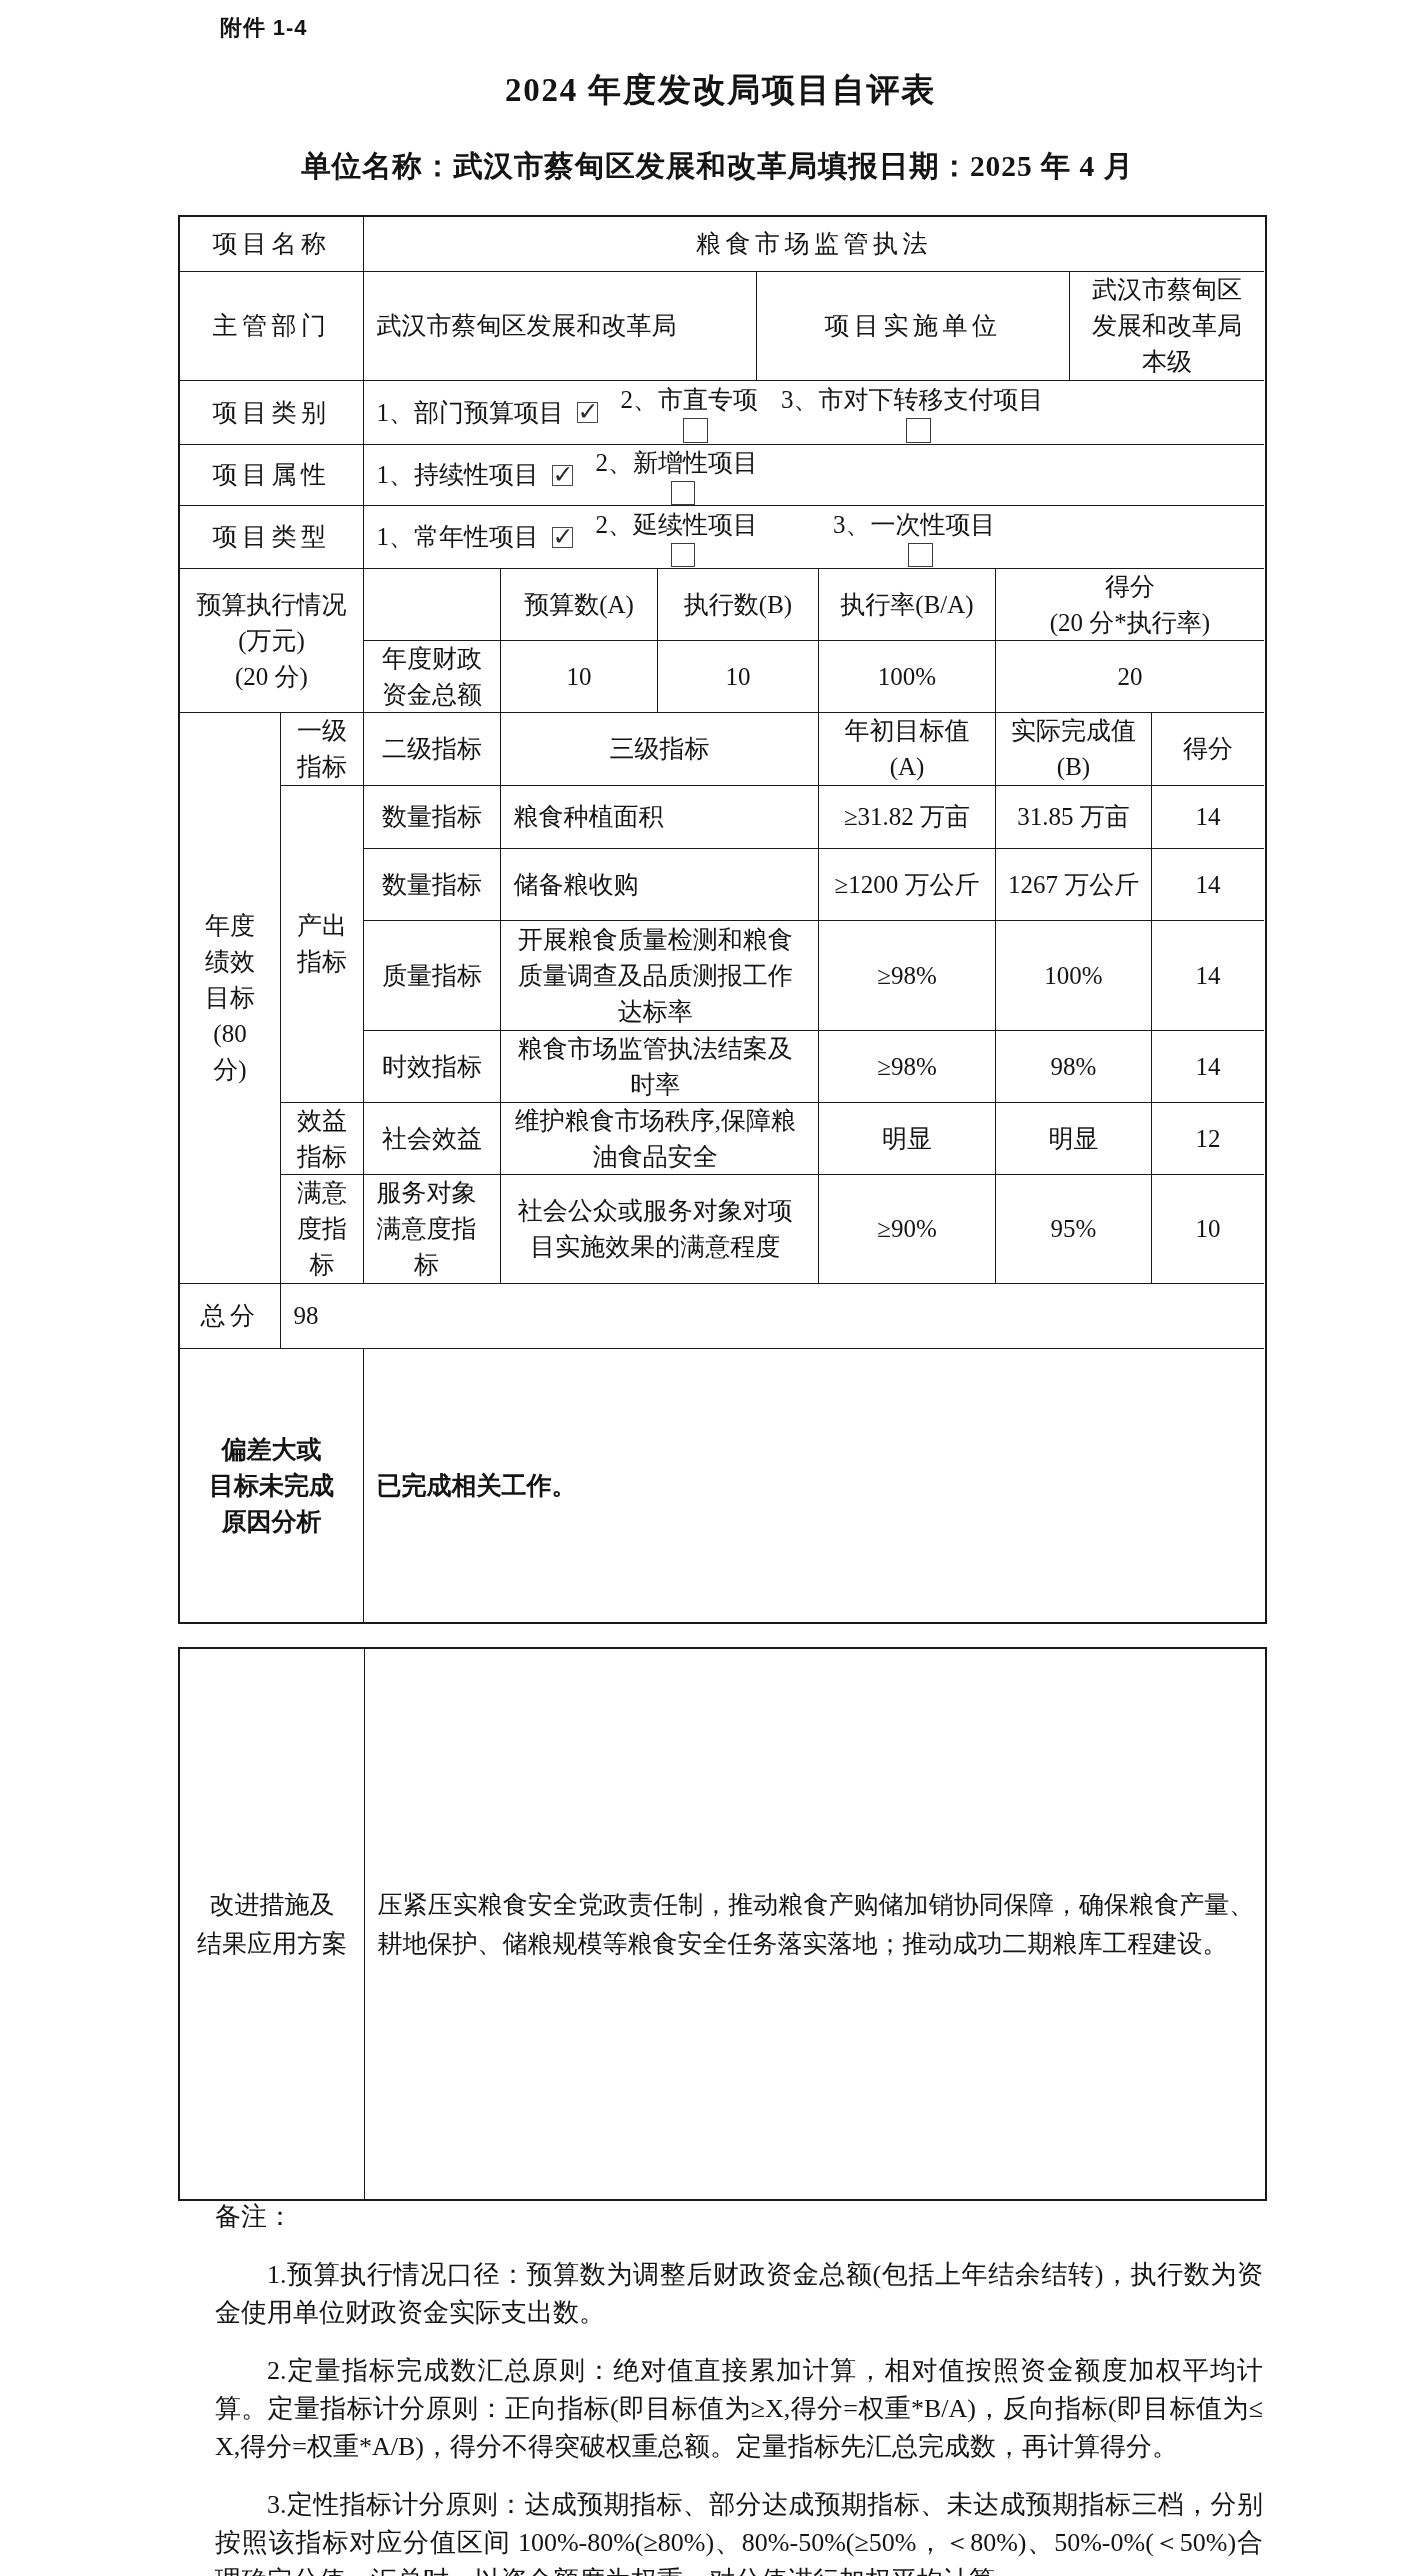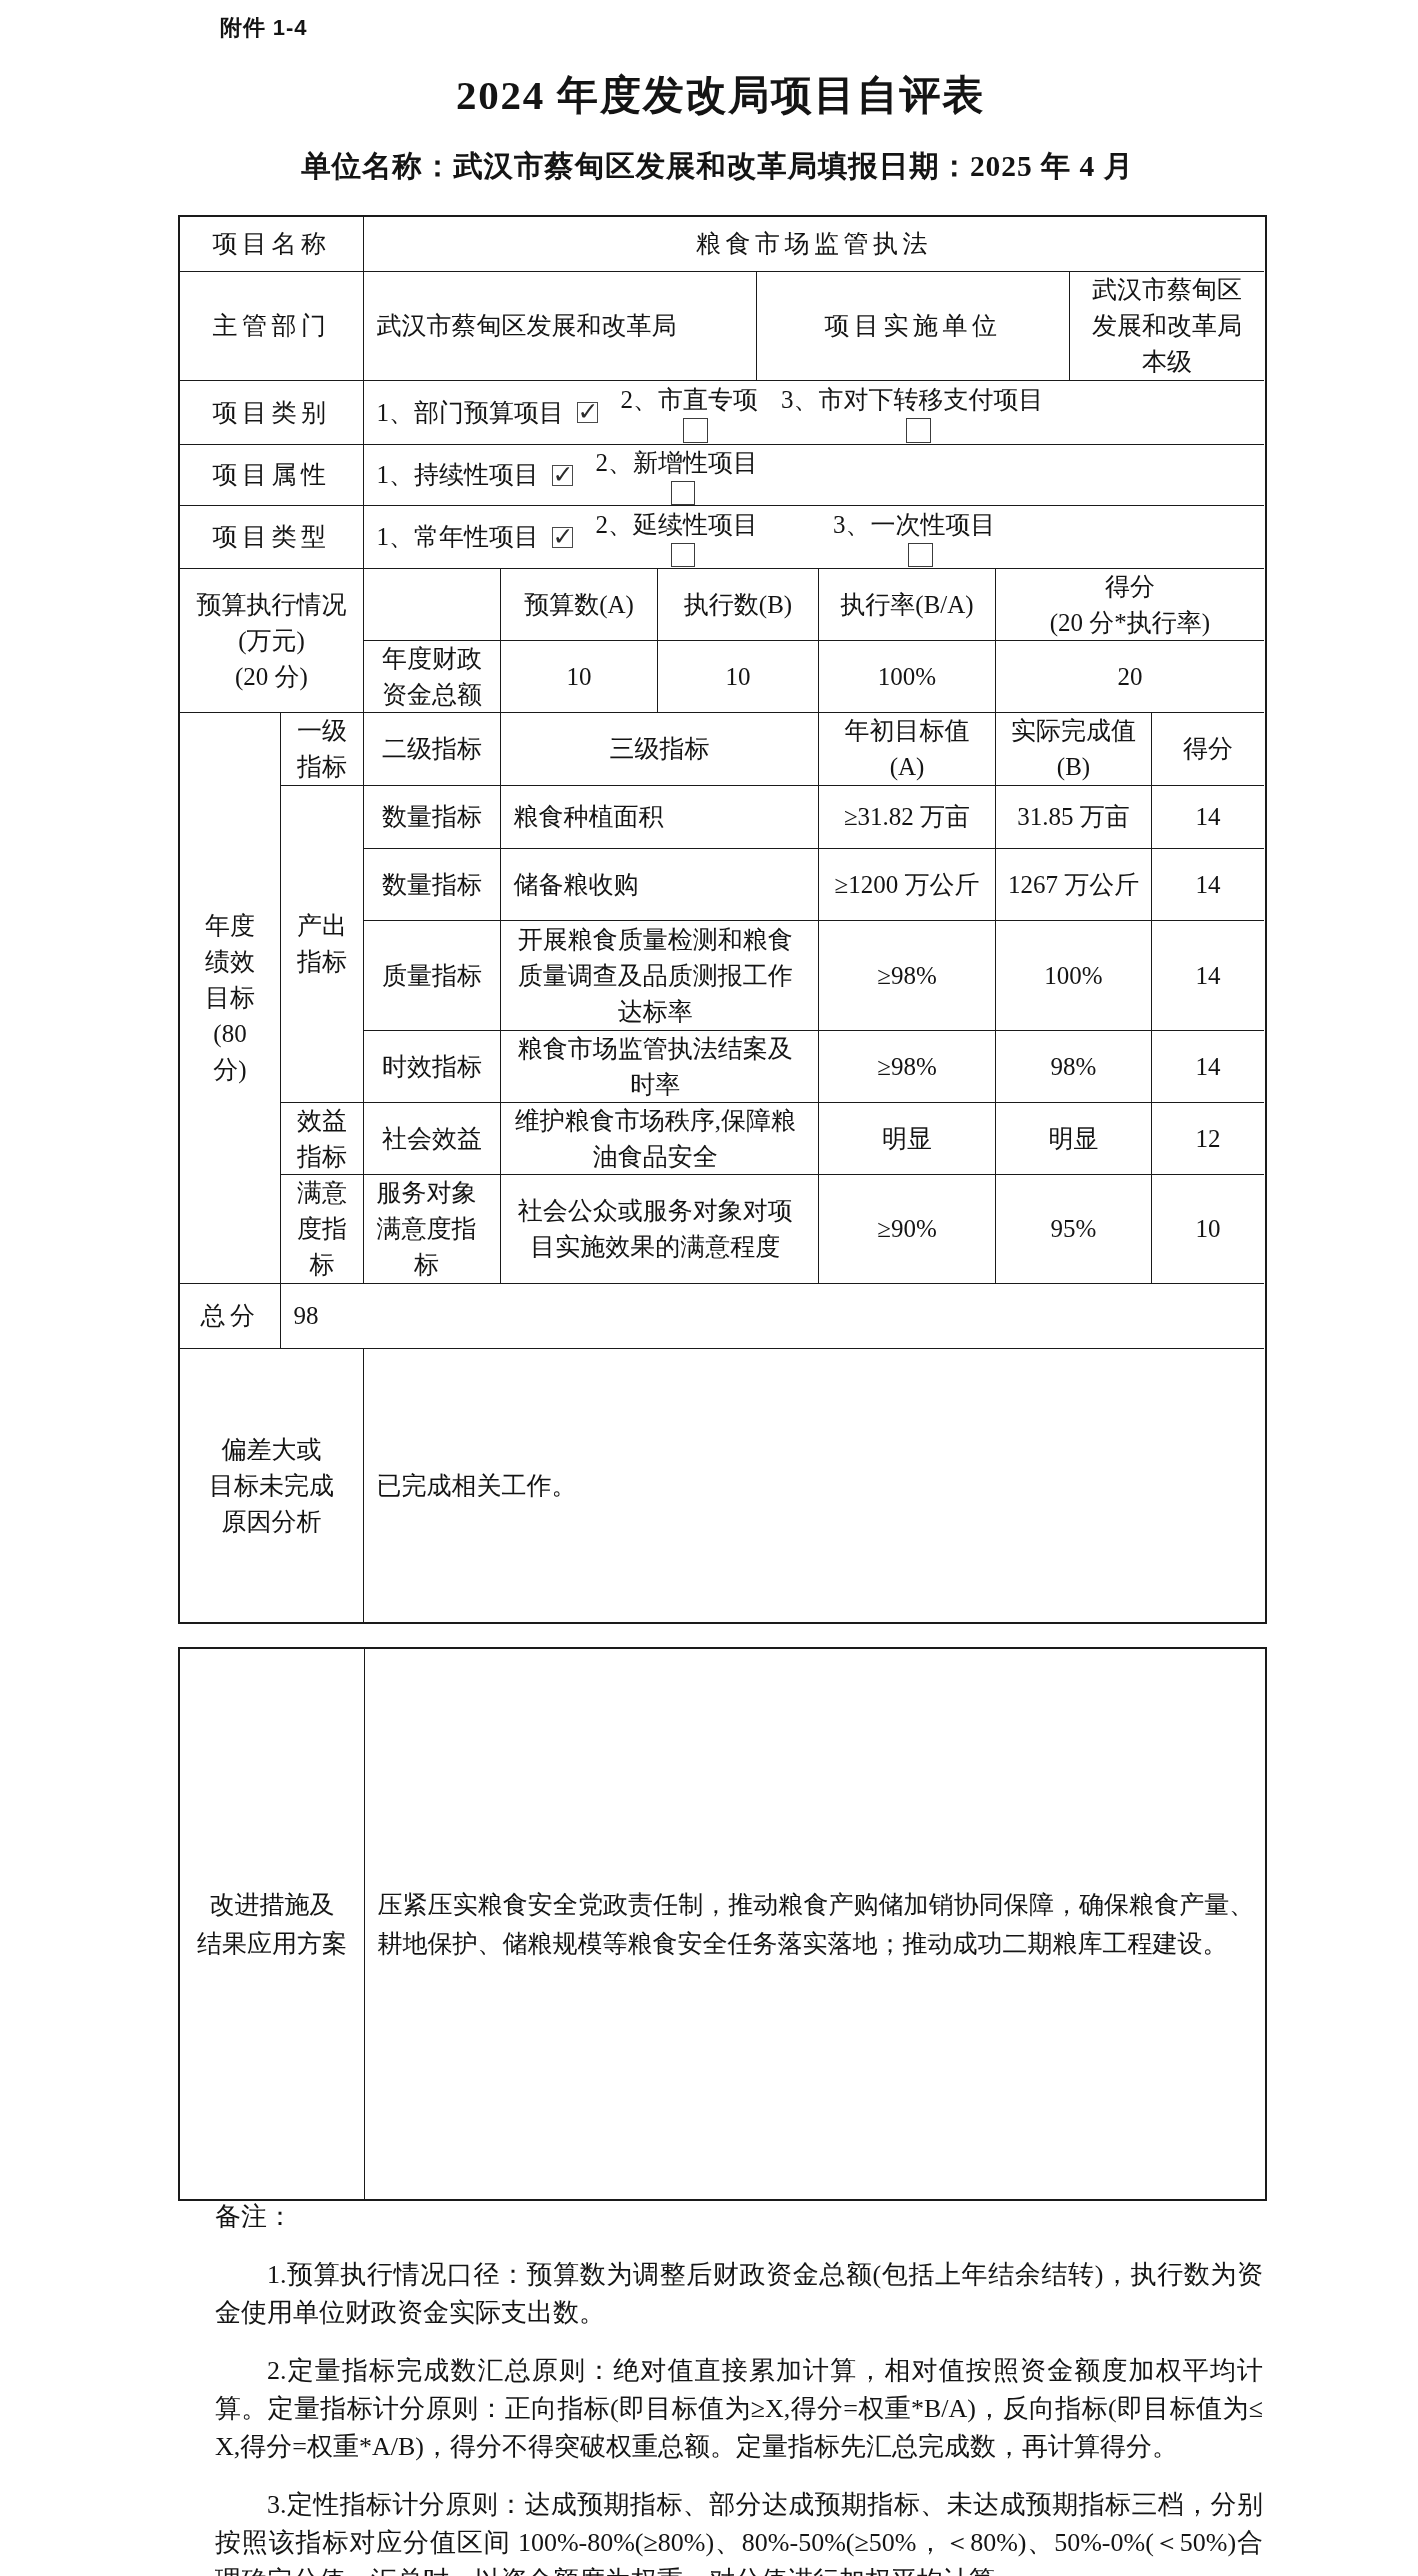--- a/index.html
+++ b/index.html
@@ -12,21 +12,21 @@
     overflow:hidden;
   }
   
   .attachment{
     position:absolute;left:220px;top:12.5px;
     font-family:"Liberation Sans","DejaVu Sans",sans-serif;
     font-weight:bold;font-size:22px;letter-spacing:0.9px;
   }
   .doc-title{
     position:absolute;left:178px;top:68px;width:1085px;
-    text-align:center;font-size:41px;font-weight:bold;letter-spacing:1.8px;
+    text-align:center;font-size:33px;font-weight:bold;letter-spacing:1.8px;
   }
   .unit-line{
     position:absolute;left:215px;top:147px;width:1005px;
     display:flex;justify-content:center;
     font-size:29.5px;font-weight:bold;letter-spacing:0.9px;
   }
   
   .tbl{
     position:absolute;left:178px;top:215px;
     width:1085px;height:1405px;
@@ -41,21 +41,21 @@
     border-bottom:1.8px solid #1a1a1a;
     display:flex;align-items:center;justify-content:center;
     text-align:center;
     padding:1.8px 5.4px;box-sizing:border-box;
     overflow:hidden;
   }
   .c.left{justify-content:flex-start;text-align:center;padding-left:12.5px;padding-right:21px;}
   .c.wrap{word-break:break-all;}
   .c.pre{white-space:pre-line;}
   .c.lastcol{border-right:none;}
-  .c.lastrow{border-bottom:none;}
+  .c.lastrow{border-bottom:none;font-weight:bold;}
   .sp4{letter-spacing:4.5px;}
   
   .opts{justify-content:flex-start;padding-left:12.5px;}
   .opt{display:flex;align-items:center;white-space:nowrap;}
   .opt + .opt{margin-left:23px;flex-direction:column;}
   .opt.farther{margin-left:75px;}
   .cb{
     display:inline-block;width:22.4px;height:22.4px;
     border:1.8px solid #3c3c3c;margin-left:12.5px;
     position:relative;flex:0 0 auto;

